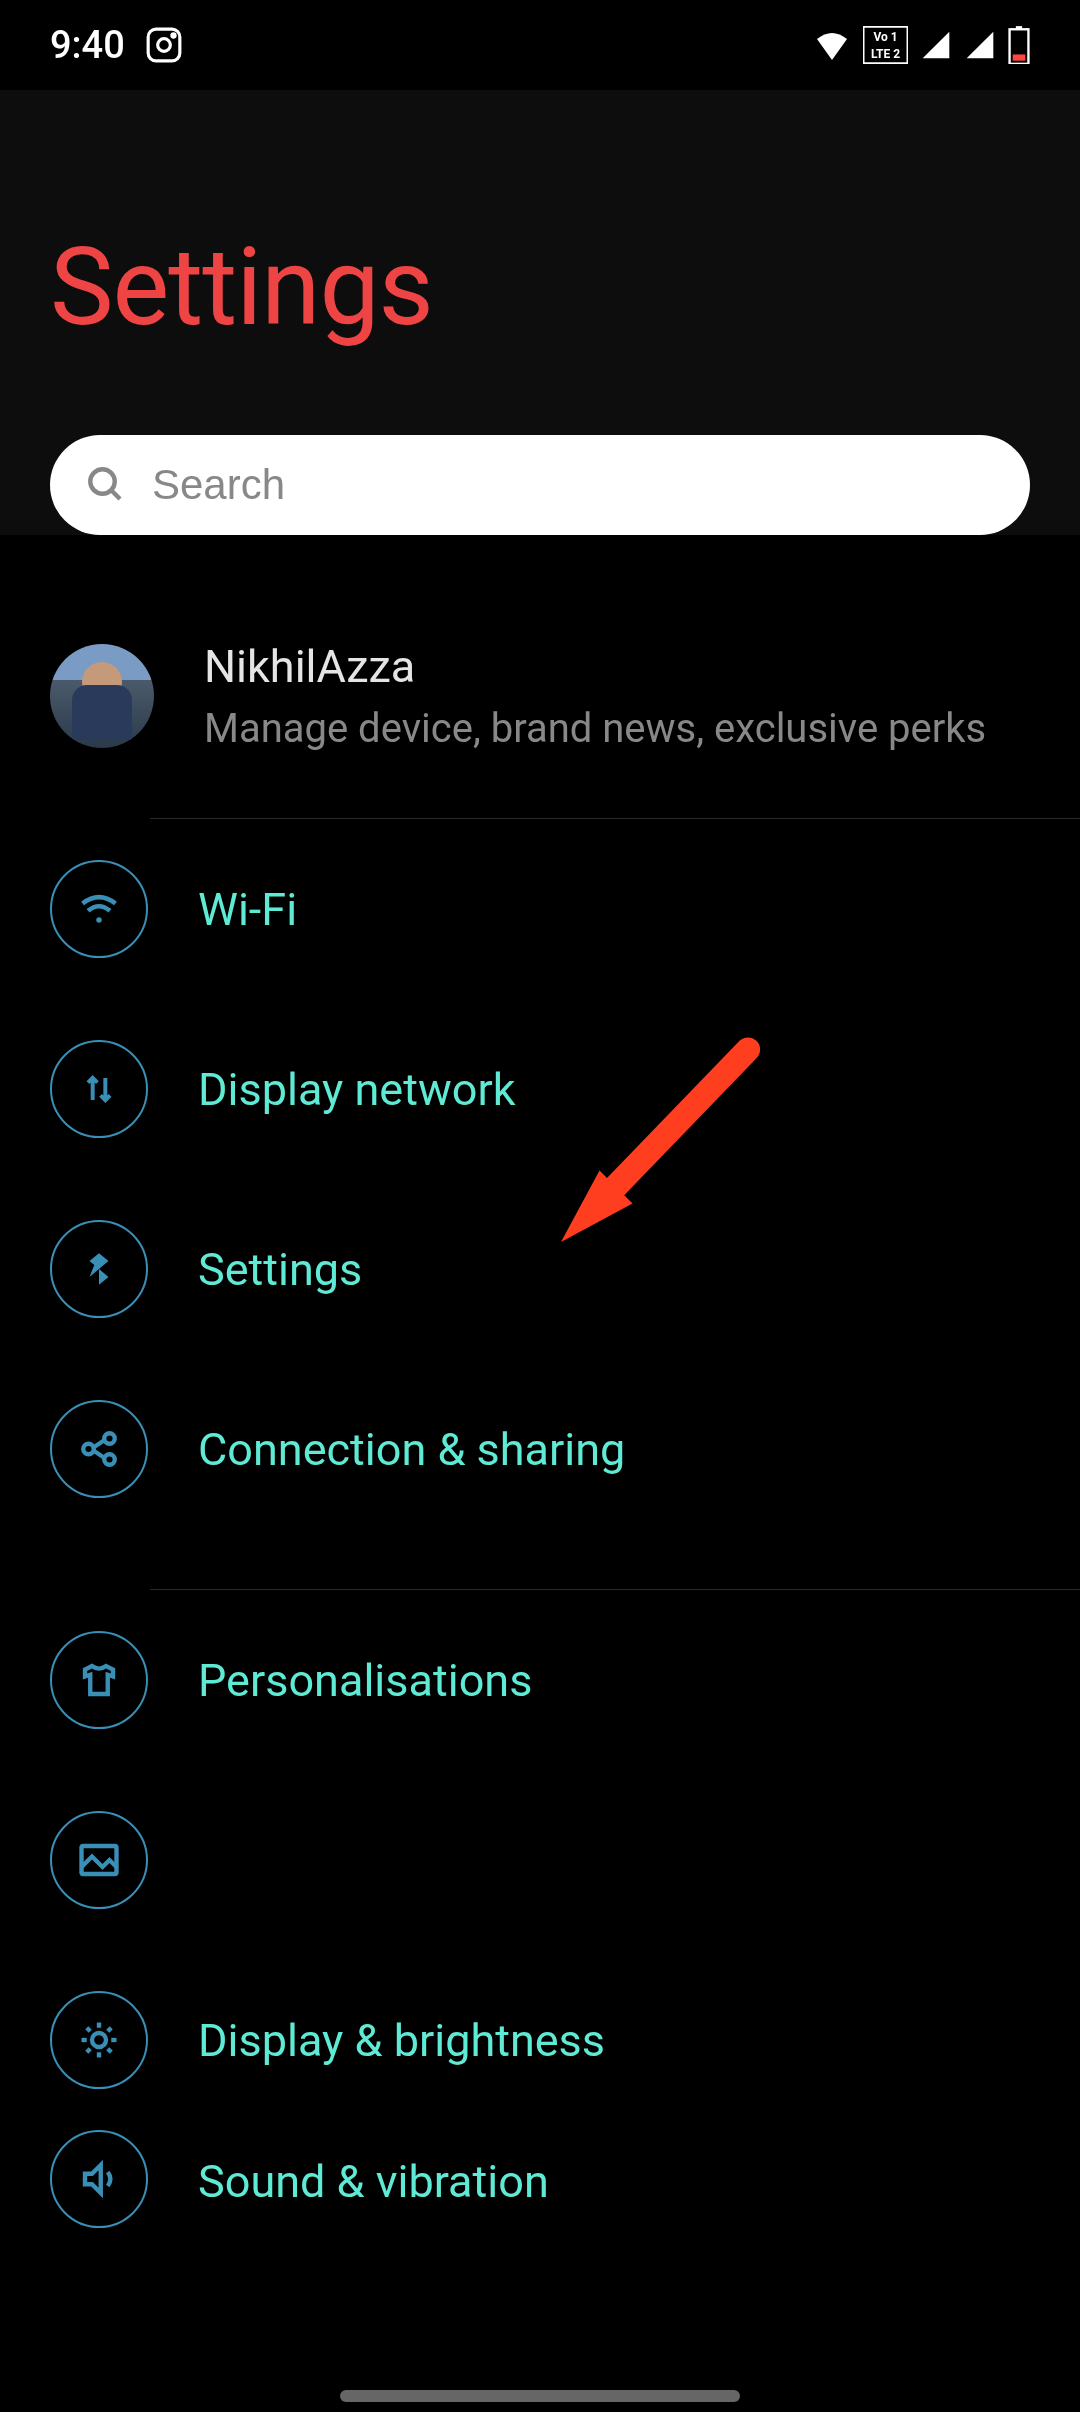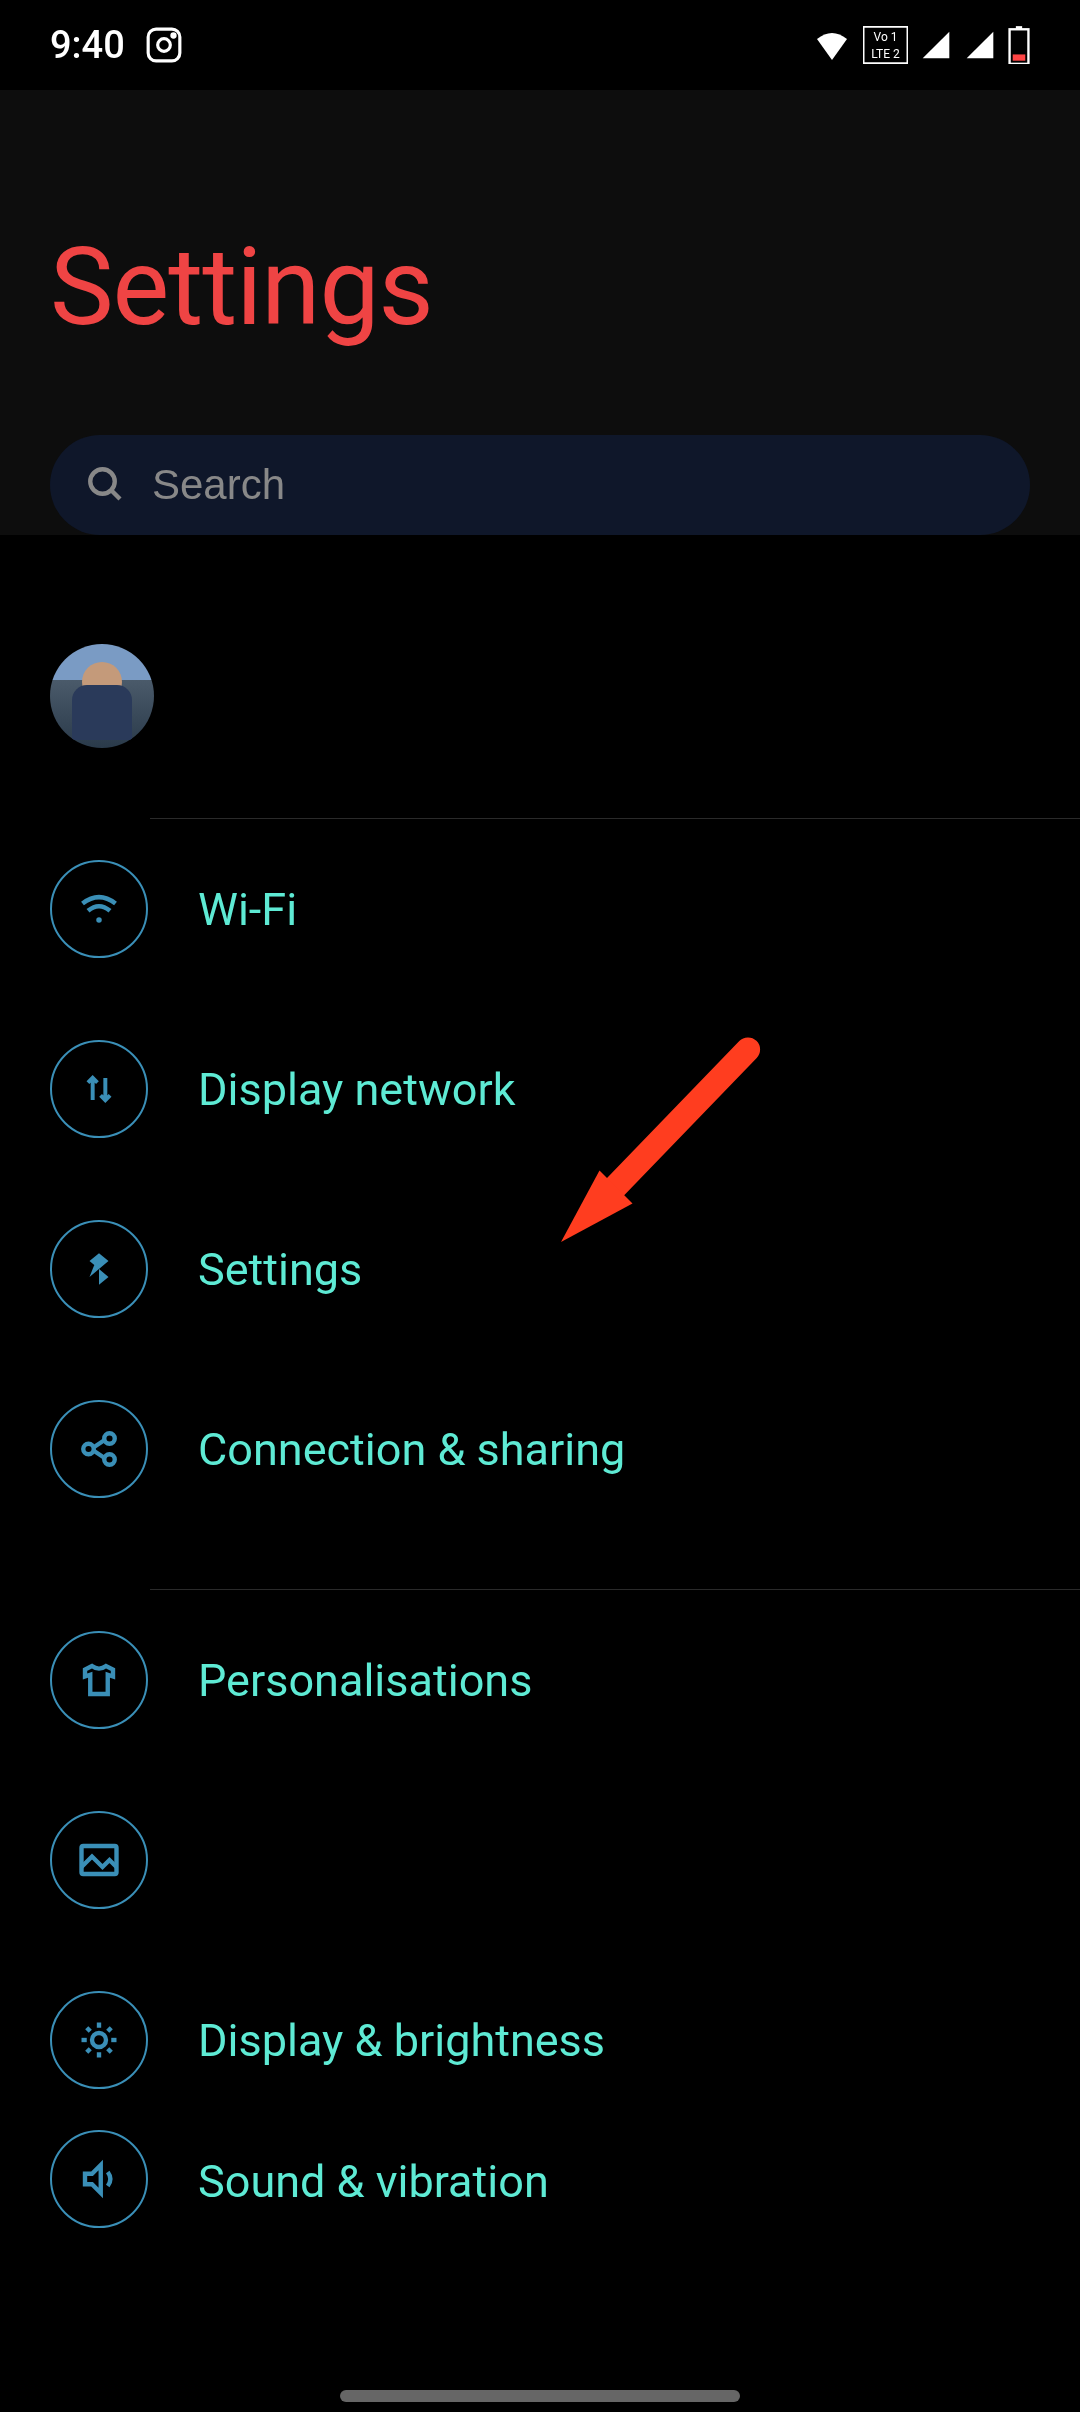--- a/index.html
+++ b/index.html
@@ -34,38 +34,39 @@
     .status-time {
       color: #fff;
       font-size: 38px;
       font-weight: 500;
       text-align: center;
     }
     .status-right {
       display: flex;
       align-items: center;
       gap: 12px;
+      font-weight: bold;
     }
     
     
     .header-area {
       background: #0d0d0d;
       padding: 40px 50px 0 50px;
     }
     .page-title {
       color: #ef4444;
       font-size: 107px;
       font-weight: 400;
       letter-spacing: -1px;
       padding: 95px 0 85px 0;
     }
     
     
     .search-bar {
-      background: #0f172a;
+      background: #ffffff;
       border-radius: 50px;
       height: 100px;
       display: flex;
       align-items: center;
       padding: 0 35px;
       gap: 25px;
       margin-bottom: 88px;
     }
     .search-input {
       background: transparent;
@@ -248,20 +249,24 @@
     <svg width="42" height="42" viewBox="0 0 24 24" fill="none" stroke="#888" stroke-width="2.5">
       <circle cx="10" cy="10" r="7"></circle>
       <line x1="20" y1="20" x2="15" y2="15"></line>
     </svg>
     <input class="search-input" type="text" placeholder="Search" style="">
   </div>
 </div>
 
 <div class="account-item">
   <div class="avatar"></div>
+  <div class="account-text">
+    <span class="account-name">NikhilAzza</span>
+    <span class="account-subtitle">Manage device, brand news, exclusive perks</span>
+  </div>
 </div>
 
 <div class="divider"></div>
 
 <div class="settings-item">
   <div class="icon-circle">
     <svg width="44" height="44" viewBox="0 0 24 24">
       <path d="M3 9 Q12 2 21 9" fill="none"></path>
       <path d="M6 13 Q12 8 18 13" fill="none"></path>
       <circle cx="12" cy="18" r="1.5" fill="#3a8fb7" stroke="none"></circle>

